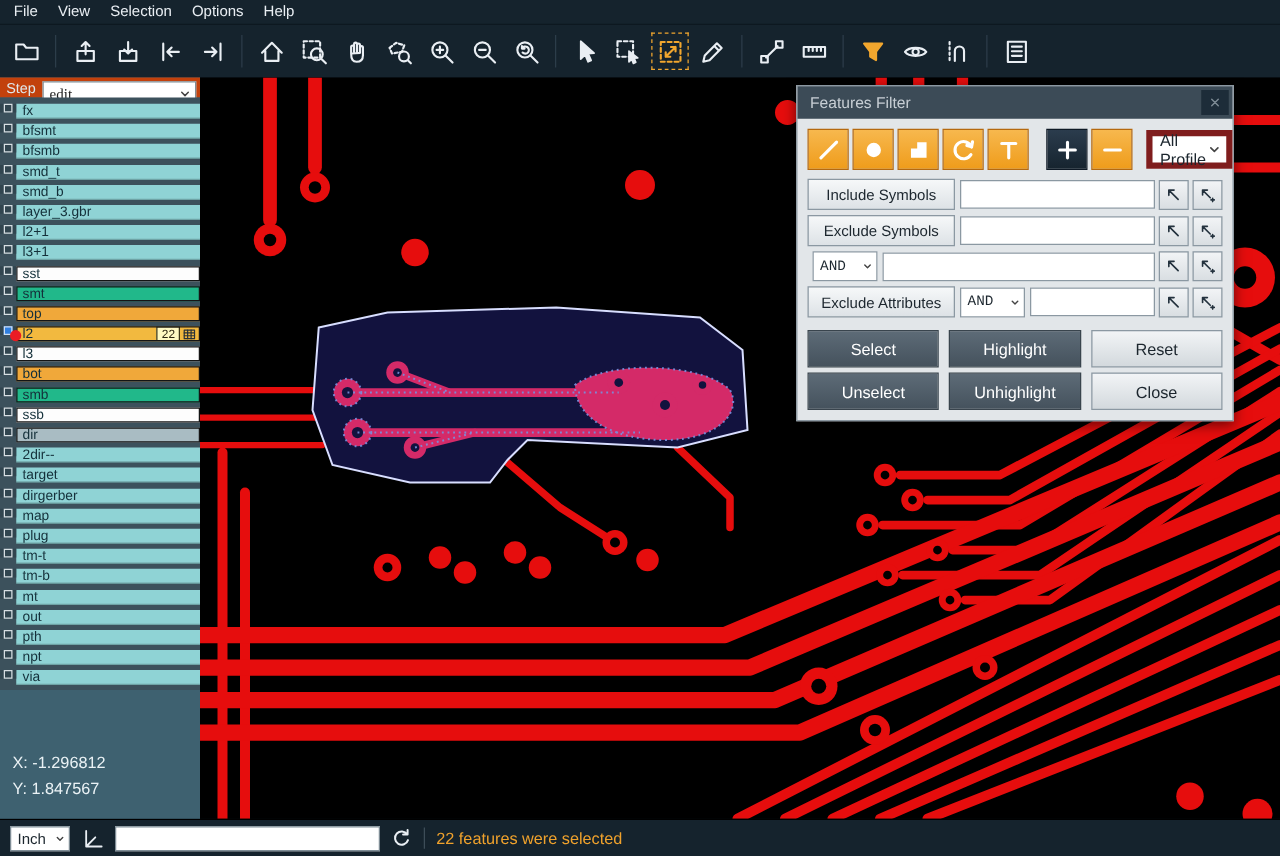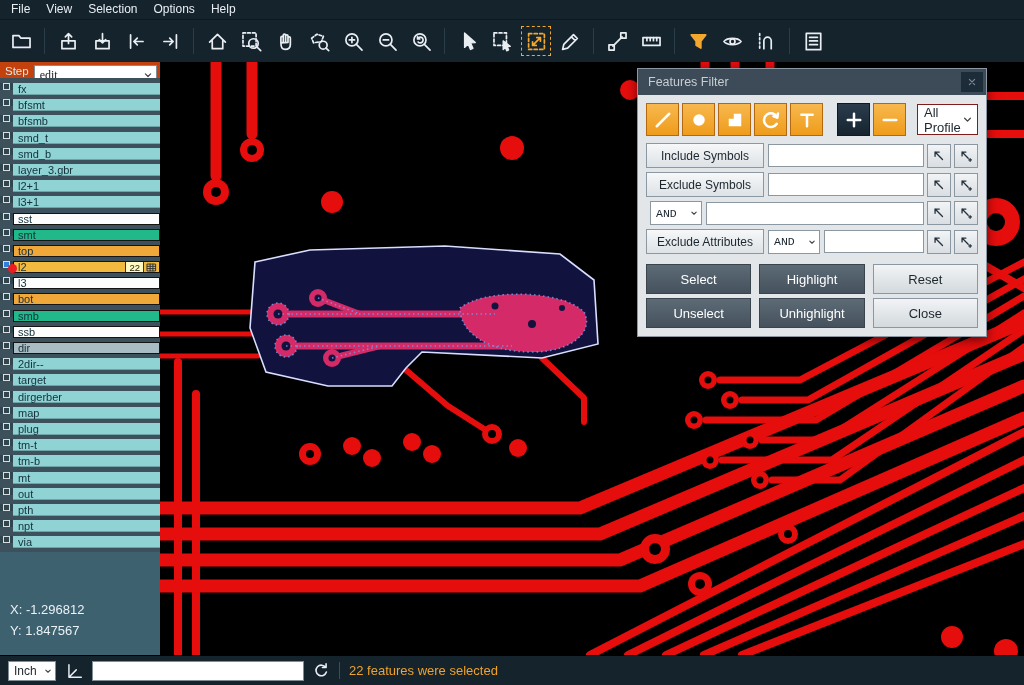--- a/index.html
+++ b/index.html
@@ -50,21 +50,21 @@
   
   .dialog { position:absolute; left:477px; top:6px; width:350px; background:#e2e6e9; border:1px solid #8b98a2; box-shadow:0 3px 10px rgba(0,0,0,.55); z-index:5; }
   .dlg-title { height:26px; background:#3c4b57; color:#c7ced4; font-size:12.5px; display:flex; align-items:center; padding:0 3px 0 10px; }
   .dlg-close { margin-left:auto; width:22px; height:20px; background:#1d2c39; display:flex; align-items:center; justify-content:center; }
   .dlg-body { padding:8px; }
   .dlg-tools { display:flex; align-items:center; margin-bottom:7px; }
   .tools-btns { display:flex; gap:3px; align-items:center; }
   .tbtn2 { width:33px; height:33px; display:flex; align-items:center; justify-content:center; border:1px solid #b5690f; background:linear-gradient(#f7b84e,#ef9c1b); }
   .tbtn2.navy { background:linear-gradient(#2b3c4d,#16242f); border-color:#0e1925; }
   .tbtn2.gap { margin-left:11px; }
-  .profile { flex:1; margin-left:11px; height:31px; background:#fff; border:1px solid #7f1d1d; display:flex; align-items:center; justify-content:space-between; padding:0 3px 0 6px; font-size:13px; color:#1c262e; }
+  .profile { flex:1; margin-left:11px; height:31px; background:#fff; border:5px solid #7f1d1d; display:flex; align-items:center; justify-content:space-between; padding:0 3px 0 6px; font-size:13px; color:#1c262e; }
   .frow { display:flex; align-items:center; margin:4px 0; }
   .flabel { width:118px; height:25px; flex:none; border:1px solid #8b98a2; background:linear-gradient(#f6f8f9,#dde2e6); font-size:12px; color:#1c262e; display:flex; align-items:center; justify-content:center; }
   .andsel { width:52px; height:24px; flex:none; margin-left:4px; background:#fff; border:1px solid #8b98a2; font-size:11.5px; color:#1c262e; display:flex; align-items:center; justify-content:space-between; padding:0 2px 0 5px;font-family:Liberation Mono, monospace; }
   .finput { flex:1; height:23px; margin-left:4px; border:1px solid #8b98a2; background:#fff; font-family:"Liberation Sans",sans-serif; font-size:12px; padding:0 4px; min-width:0; }
   .pkb { width:24px; height:24px; flex:none; margin-left:3px; border:1px solid #8b98a2; background:linear-gradient(#f2f4f6,#d9dee2); display:flex; align-items:center; justify-content:center; }
   .dlg-actions { margin-top:10px; display:flex; flex-direction:column; gap:4px; }
   .arow { display:flex; gap:8px; }
   .abtn { flex:1; height:30px; font-size:13px; font-family:"Liberation Sans",sans-serif; border:1px solid #39444d; background:linear-gradient(#5d6b77,#45525d); color:#fff; display:flex; align-items:center; justify-content:center; }
   .abtn.light { background:linear-gradient(#f2f4f6,#d3d9dd); color:#1c262e; border-color:#8b98a2; }
 

